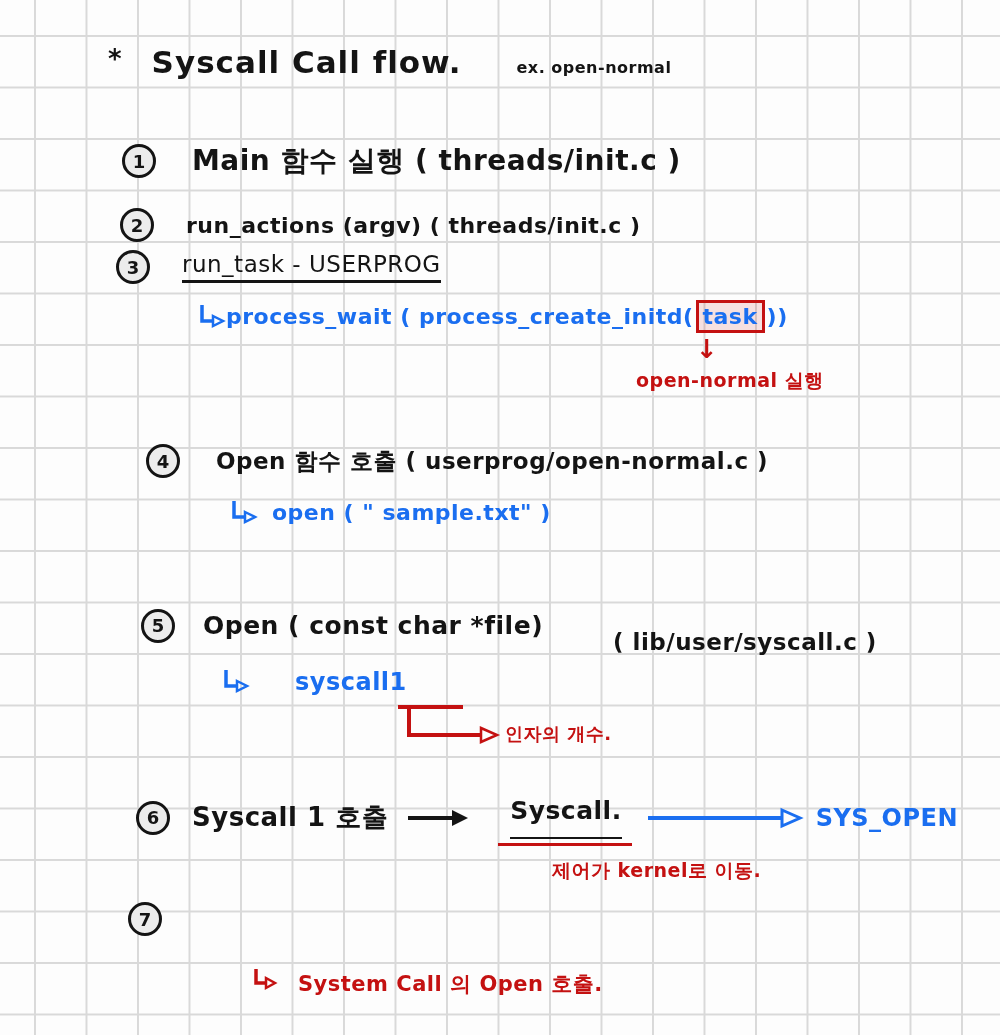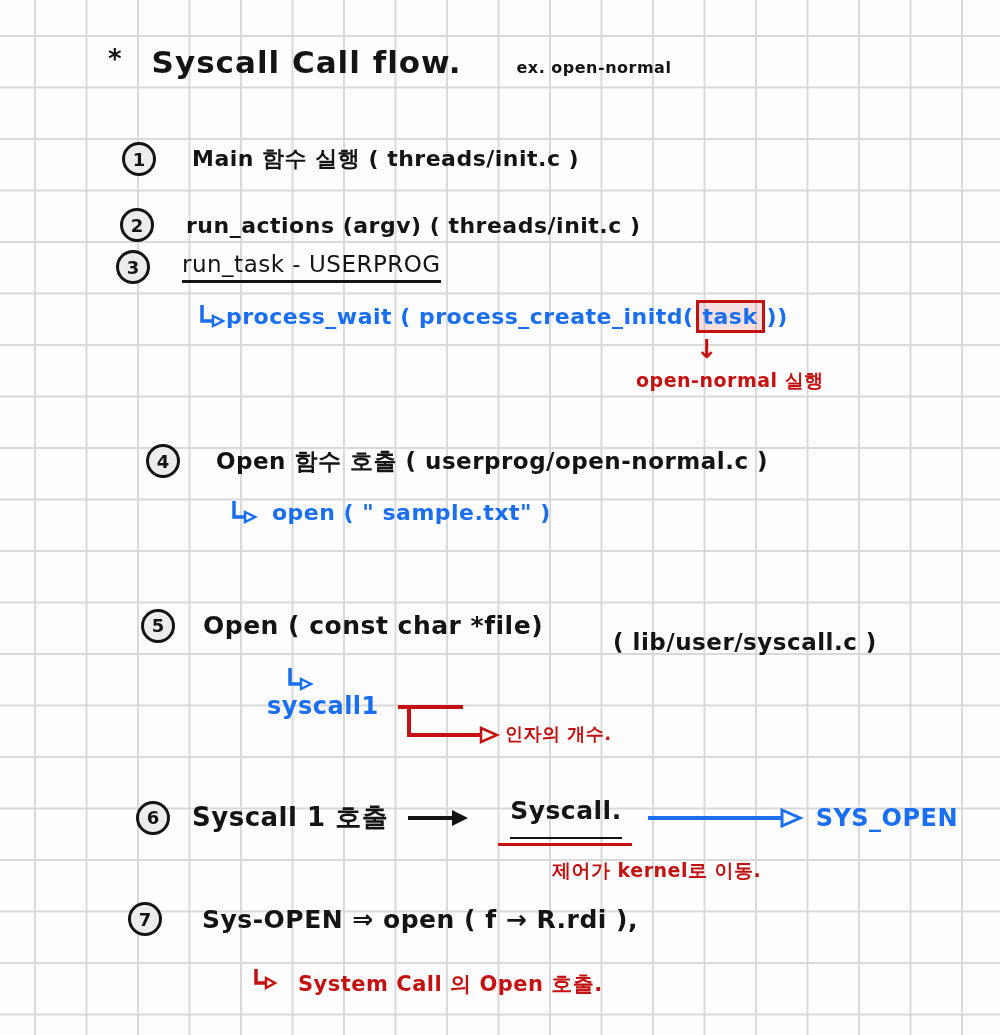--- a/index.html
+++ b/index.html
@@ -57,21 +57,21 @@
 <div class="page">
 
   <div class="row" style="left:108px; top:44px; align-items:flex-start;">
     <span class="title-star">*</span>
     <span class="title-main hw">Syscall Call flow.</span>
     <span class="title-ex hw">ex. open-normal</span>
   </div>
 
   <div class="row" style="left:122px; top:142px;">
     <span class="circle">1</span>
-    <span class="hw" style="font-size:22px; margin-left:36px;">Main 함수 실행 ( threads/init.c )</span>
+    <span class="hw" style="font-size:28px; margin-left:36px;">Main 함수 실행 ( threads/init.c )</span>
   </div>
 
   <div class="row" style="left:120px; top:208px;">
     <span class="circle">2</span>
     <span class="hw" style="font-size:22px; margin-left:32px;">run_actions (argv) ( threads/init.c )</span>
   </div>
 
   <div class="row" style="left:116px; top:250px;">
     <span class="circle">3</span>
     <span class="hw underline-ink" style="font-size:23px; font-weight:400; margin-left:32px;">run_task - USERPROG</span>
@@ -106,21 +106,21 @@
     </span>
     <span class="hw" style="font-size:22px; margin-left:14px;">open ( " sample.txt" )</span>
   </div>
 
   <div class="row" style="left:141px; top:596px;">
     <span class="circle">5</span>
     <span class="hw" style="font-size:25px; margin-left:28px;">Open ( const char *file)</span>
     <span class="hw" style="font-size:23px; margin-left:70px;margin-top:33px;">( lib/user/syscall.c )</span>
   </div>
 
-  <div class="row blue" style="left:222px; top:668px;flex-direction:column;">
+  <div class="row blue" style="left:222px; top:668px;">
     <span class="hook">
       <svg width="28" height="24" viewBox="0 0 28 24">
         <path d="M4 0 V16 H15" stroke="currentColor" stroke-width="3.5" fill="none"></path>
         <path d="M15 11 L25 16 L15 21 Z" stroke="currentColor" stroke-width="2.5" fill="none"></path>
       </svg>
     </span>
     <span class="hw" style="font-size:24px; margin-left:45px;">syscall1</span>
   </div>
 
   <div class="abs red" style="left:393px; top:702px;">
@@ -151,21 +151,20 @@
         <path d="M136 4 L154 12 L136 20 Z" stroke="#1a6ef0" stroke-width="3" fill="none"></path>
       </svg>
     </span>
     <span class="blue hw" style="font-size:24px; margin-left:12px; font-weight:700;">SYS_OPEN</span>
   </div>
 
   <div class="abs red hw" style="left:552px; top:858px; font-size:19px;">제어가 kernel로 이동.</div>
 
   <div class="row" style="left:128px; top:902px;">
     <span class="circle">7</span>
-    <span class="hw" style="font-size:25px; margin-left:40px;">Sys-OPEN ⇒ open ( f → R.rdi ),</span>
   </div>
 
   <div class="row red" style="left:252px; top:962px;">
     <span class="hook">
       <svg width="26" height="22" viewBox="0 0 26 22">
         <path d="M4 0 V14 H14" stroke="currentColor" stroke-width="3.5" fill="none"></path>
         <path d="M14 9 L23 14 L14 19 Z" stroke="currentColor" stroke-width="2.5" fill="none"></path>
       </svg>
     </span>
     <span class="hw" style="font-size:21px; margin-left:20px;margin-top:8px;">System Call 의 Open 호출.</span>

